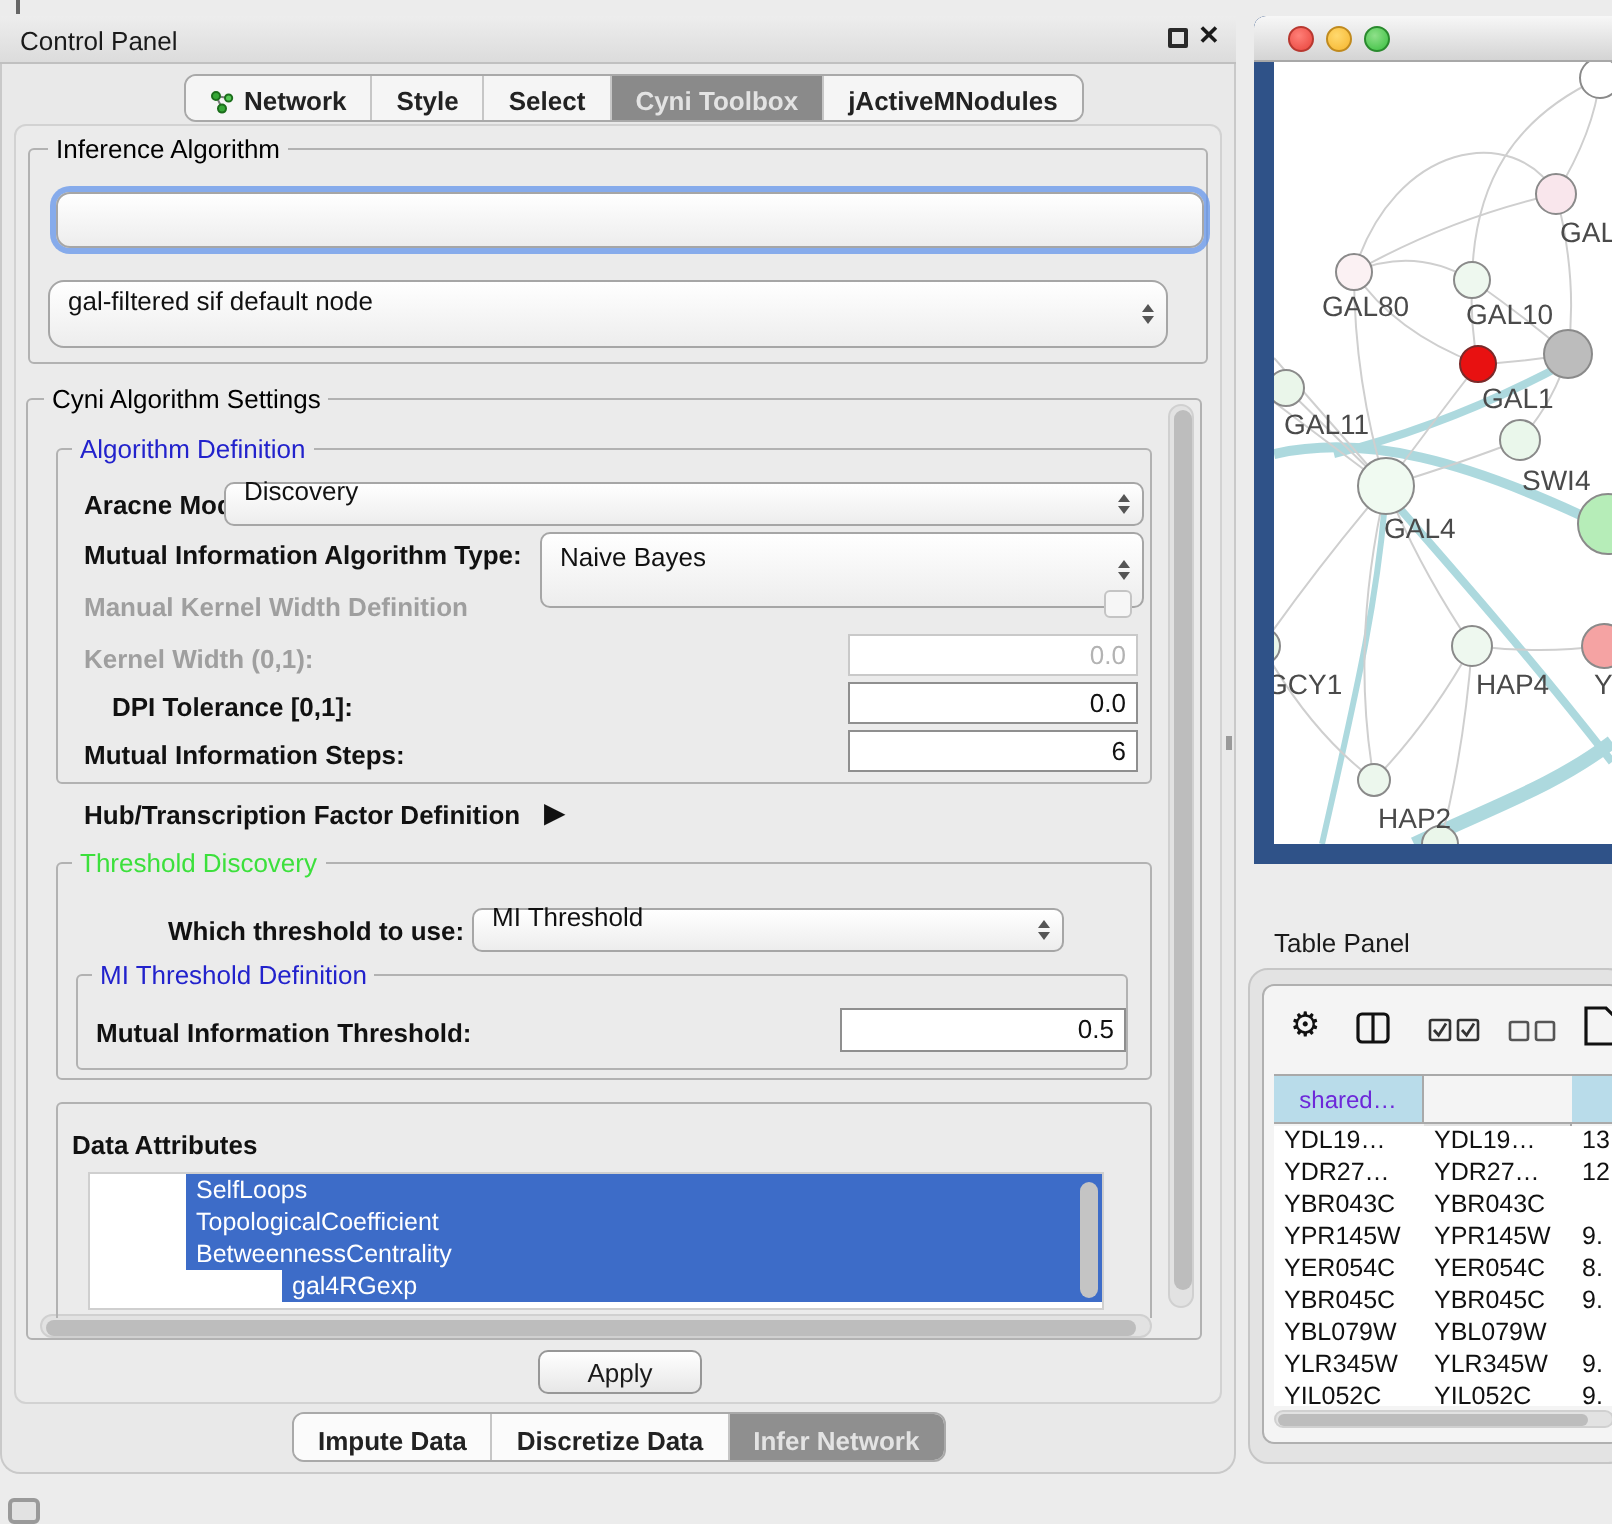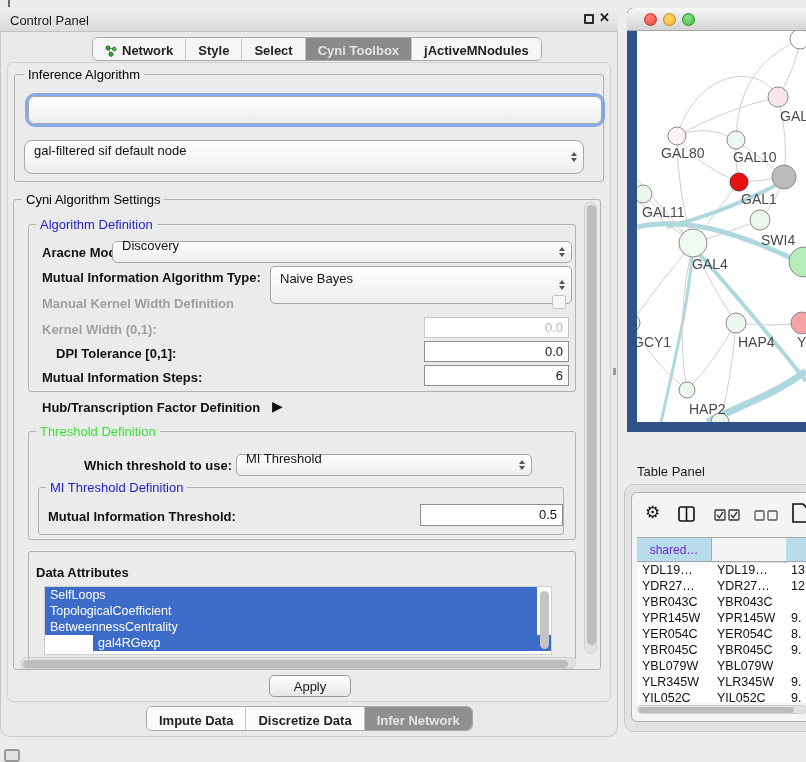--- a/index.html
+++ b/index.html
@@ -127,40 +127,40 @@
   <div class="abs lbl" style="left:56px;top:346px;">DPI Tolerance [0,1]:</div>
   <div class="field" style="left:424px;top:341px;width:145px;height:21px;">0.0</div>
 
   <div class="abs lbl" style="left:42px;top:370px;">Mutual Information Steps:</div>
   <div class="field" style="left:424px;top:365px;width:145px;height:21px;">6</div>
 
   <div class="abs lbl" style="left:42px;top:400px;">Hub/Transcription Factor Definition</div>
   <div class="abs" style="left:272px;top:398px;font-size:14px;color:#111;">▶</div>
 
   <div class="grp" style="left:28px;top:431px;width:548px;height:109px;"></div>
-  <div class="legend" style="left:36px;top:424px;color:#3ce03c;">Threshold Definition</div>
+  <div class="legend" style="left:36px;top:424px;color:#3ce03c;">Threshold Discovery</div>
 
   <div class="abs lbl" style="left:84px;top:458px;">Which threshold to use:</div>
   <div class="combo" style="left:236px;top:454px;width:296px;height:22px;">
     <span>MI Threshold</span>
     <span class="arrows">
         <span class="tri-u"></span>
         <span class="tri-d"></span>
       </span>
   </div>
 
   <div class="grp" style="left:38px;top:487px;width:526px;height:48px;"></div>
   <div class="legend" style="left:46px;top:480px;color:#2222cc;">MI Threshold Definition</div>
   <div class="abs lbl" style="left:48px;top:509px;">Mutual Information Threshold:</div>
   <div class="field" style="left:420px;top:504px;width:143px;height:22px;">0.5</div>
 
   <div class="grp" style="left:28px;top:551px;width:548px;height:108px;border-bottom:none;border-radius:3px 3px 0 0;"></div>
   <div class="abs lbl" style="left:36px;top:565px;">Data Attributes</div>
 
-  <div class="abs" style="left:44px;top:586px;width:508px;height:69px;background:#fff;border:1px solid #cfcfcf;overflow:hidden;">
+  <div class="abs" style="left:44px;top:586px;width:508px;height:69px;background:#fff;border:1px solid #cfcfcf;overflow:hidden;padding-left:48px;">
     <div class="selrow" style="width:492px;">SelfLoops</div>
     <div class="selrow" style="width:492px;">TopologicalCoefficient</div>
     <div class="selrow" style="width:492px;">BetweennessCentrality</div>
     <div class="selrow" style="width:460px;margin-left:48px;">gal4RGexp</div>
     <div class="thumb" style="right:2px;top:4px;width:9px;height:58px;background:#c4c4c4;"></div>
   </div>
 
   <div class="abs" style="left:269px;top:675px;width:82px;height:22px;border:1px solid #979797;border-radius:5px;background:linear-gradient(#ffffff,#e7e7e7);display:flex;align-items:center;justify-content:center;">
     <span class="txt">Apply</span>
   </div>

